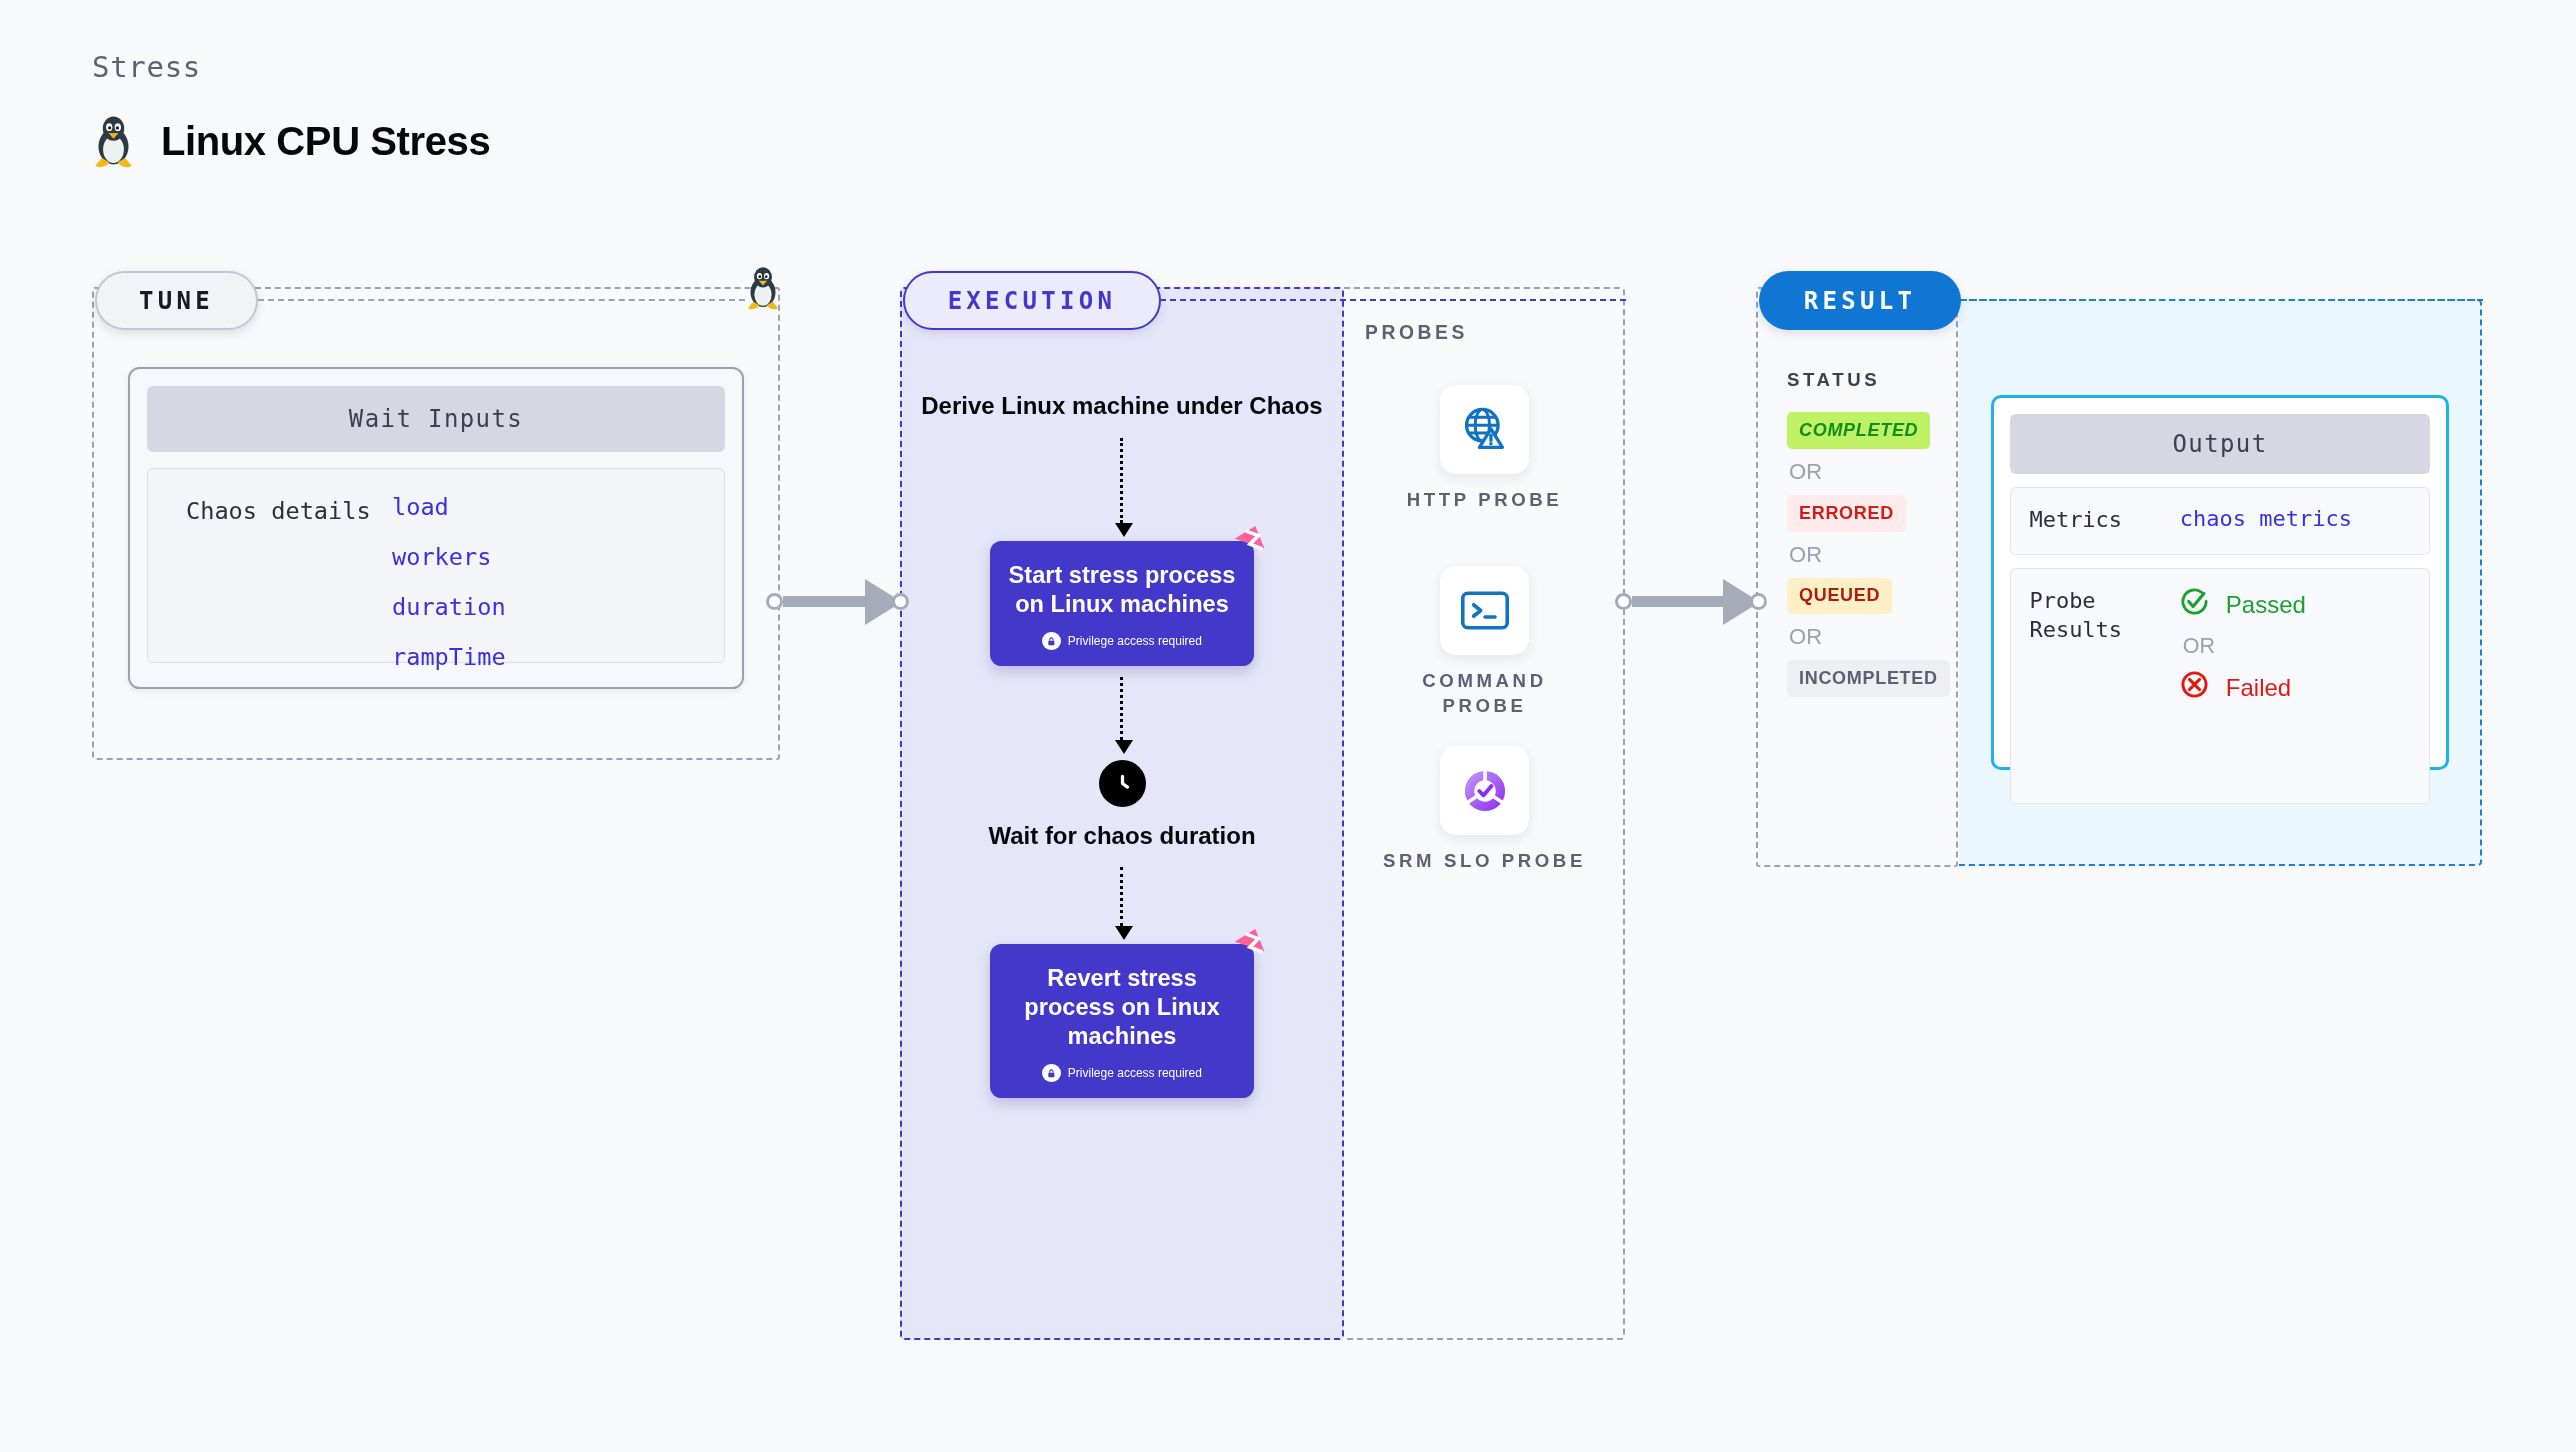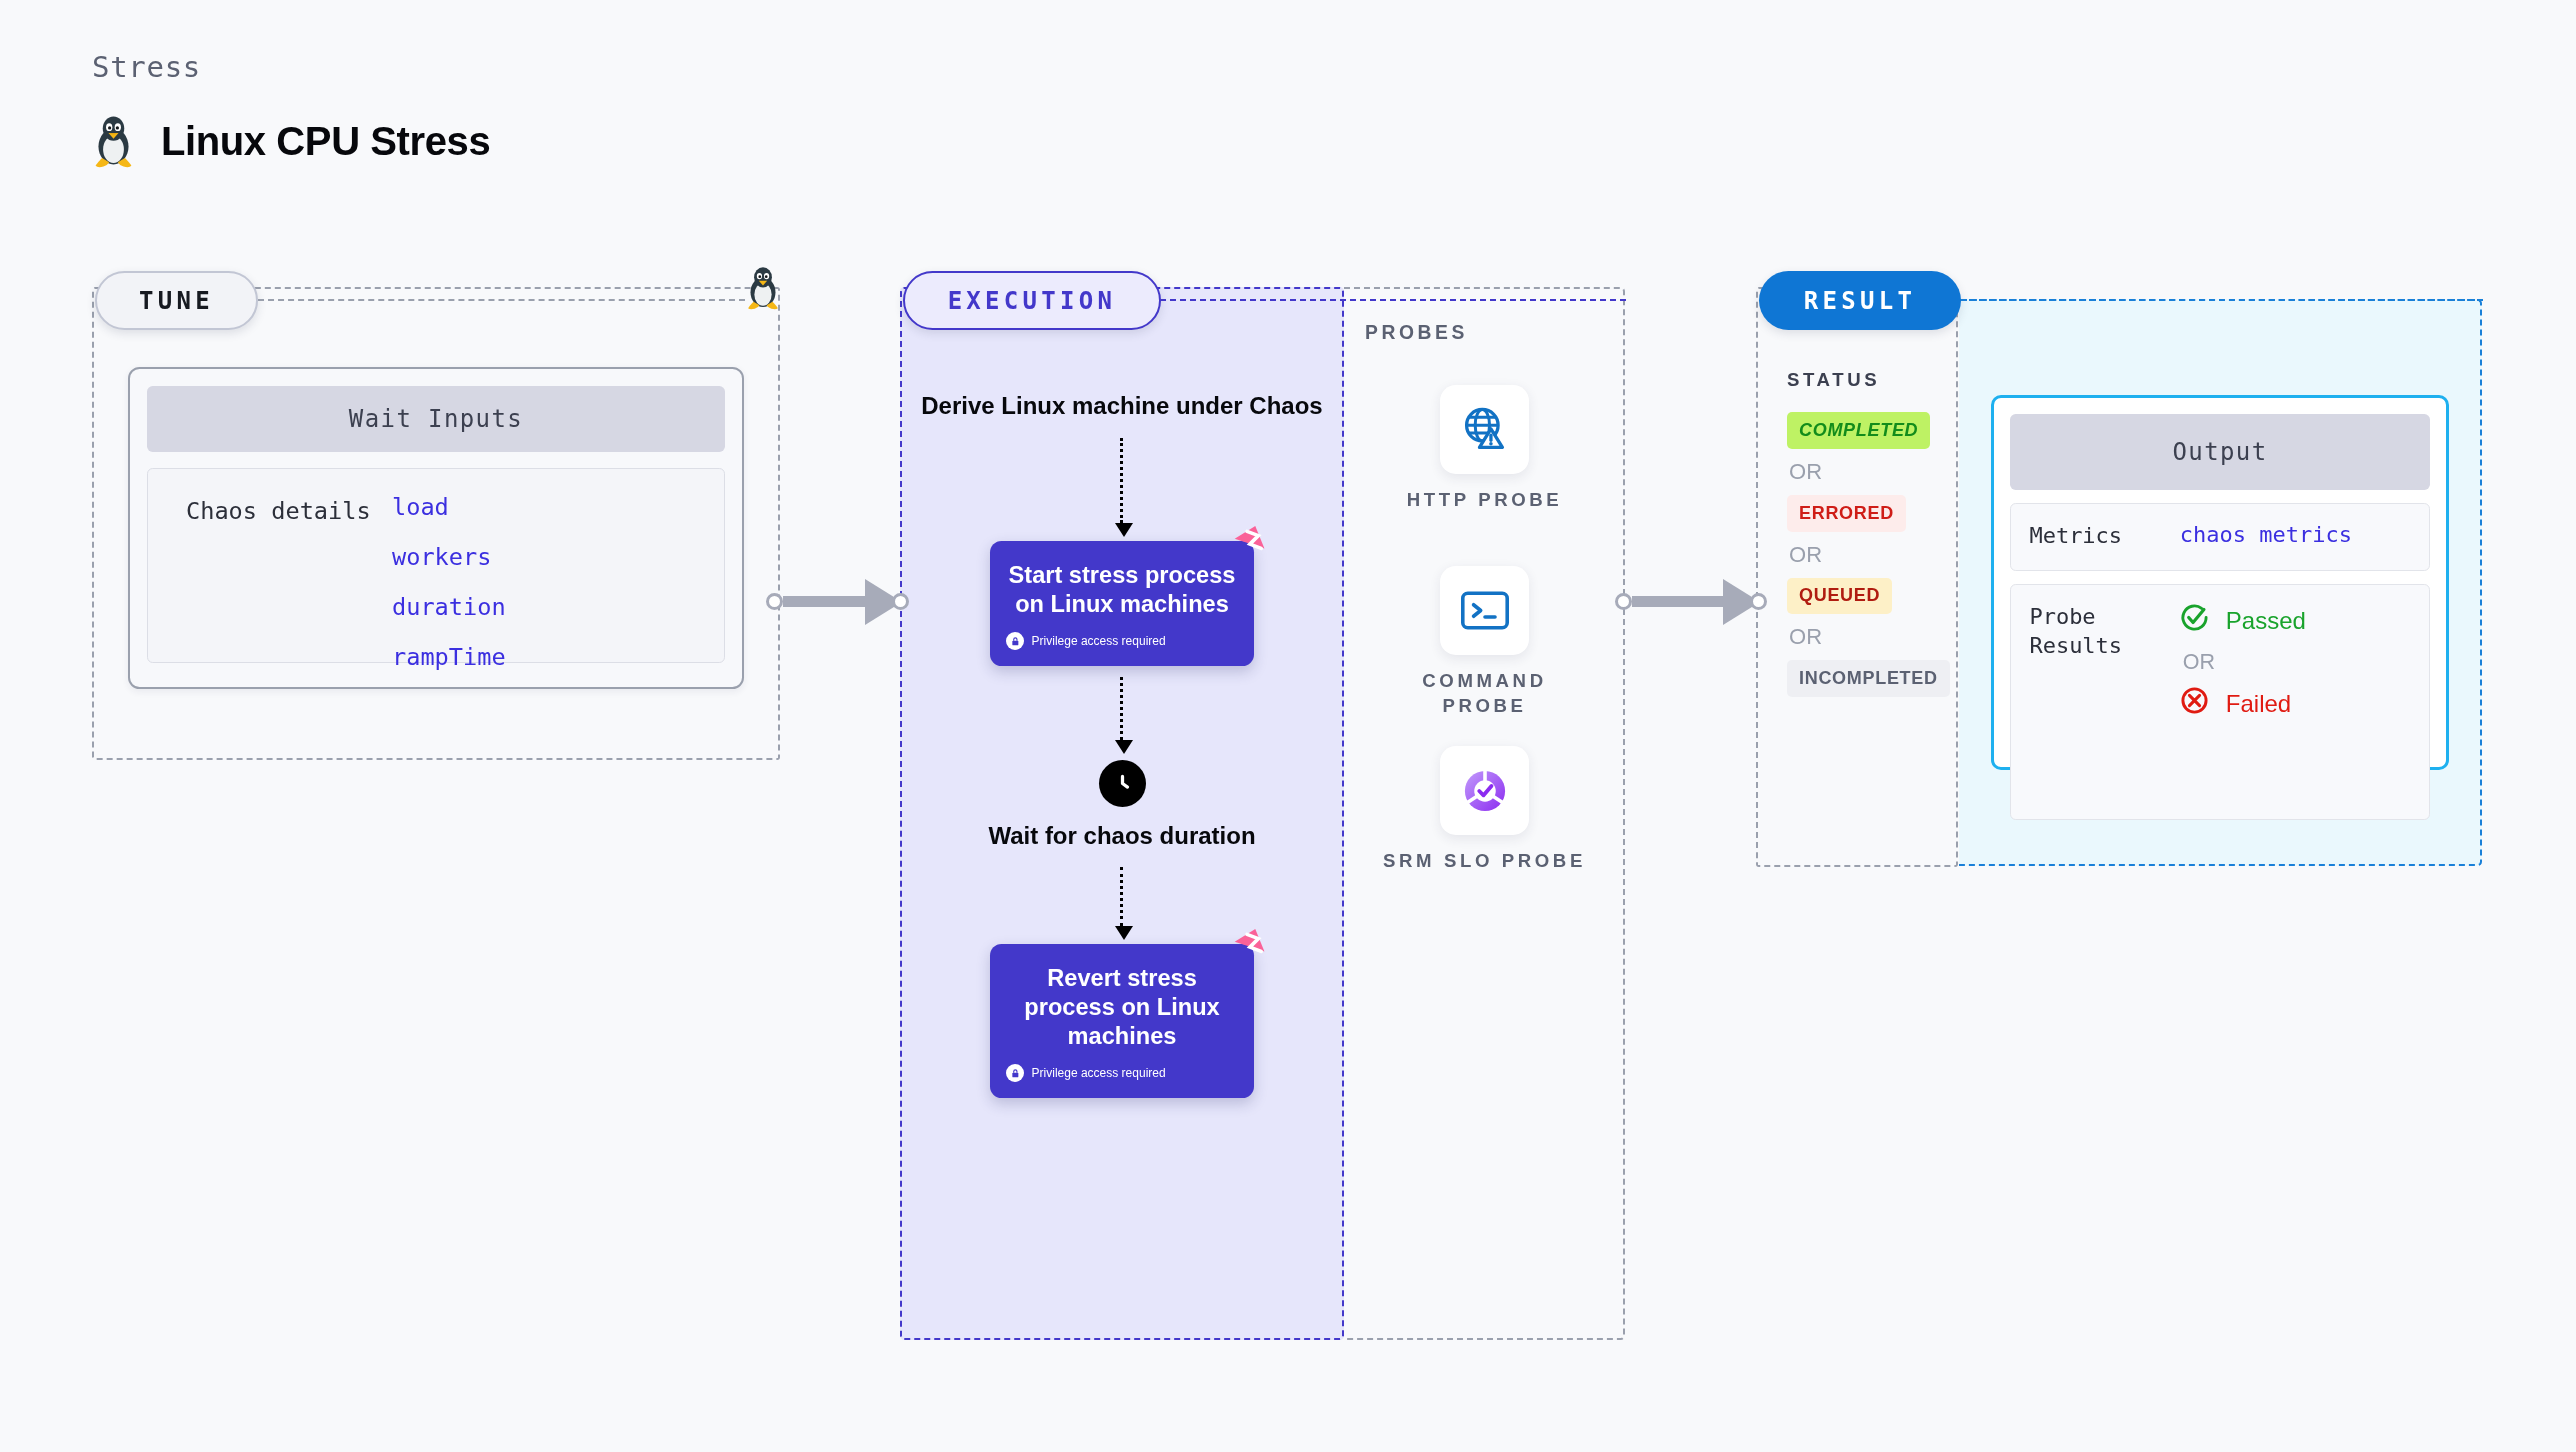--- a/index.html
+++ b/index.html
@@ -158,21 +158,21 @@
     position: relative; margin: 11px auto; width: 264px;
     background: #4338ca; border-radius: 11.5px;
     padding: 20px 15.8px 15.8px 15.8px; text-align: center;
     box-shadow: 0 5.7px 14.3px rgba(40,46,110,0.22);
   }
   .step-card .step-text {
     color: #fff; font-size: 23.6px; font-weight: bold; line-height: 1.22;
   }
   .step-card .priv {
     margin-top: 13px; display: flex; align-items: center;
-    justify-content: flex-start; gap: 7.2px;
+    justify-content: center; gap: 7.2px;
     color: #fff; font-size: 12px;
   }
   .lock-badge {
     width: 18.6px; height: 18.6px; border-radius: 50%;
     background: #fff; display: flex; align-items: center; justify-content: center;
   }
   .litmus-badge {
     position: absolute; right: -20px; top: -21.5px;
     width: 44px; height: 44px;
   }
@@ -219,21 +219,21 @@
   }
 
   
   .output-card {
     position: absolute; left: 1991px; top: 395px;
     width: 458px; height: 375px;
     background: #ffffff; border: 3.6px solid #1eb0ef;
     border-radius: 10px;
   }
   .out-header {
-    margin: 15.8px 15.8px 0 15.8px; height: 76px;
+    margin: 15.8px 15.8px 0 15.8px; height: 60px;
     background: #d6d7e3; border-radius: 5.7px;
     display: flex; align-items: center; justify-content: center;
     font-family: "DejaVu Sans Mono", monospace;
     font-size: 24px; color: #3c4050; letter-spacing: 1.4px; text-align: center;
   }
   .out-row {
     margin: 13px 15.8px 0 15.8px;
     background: #f8f9fc; border: 1.4px solid #e2e4ea; border-radius: 5.7px;
     display: flex; align-items: flex-start; padding: 18.6px 0 18.6px 0;
   }

